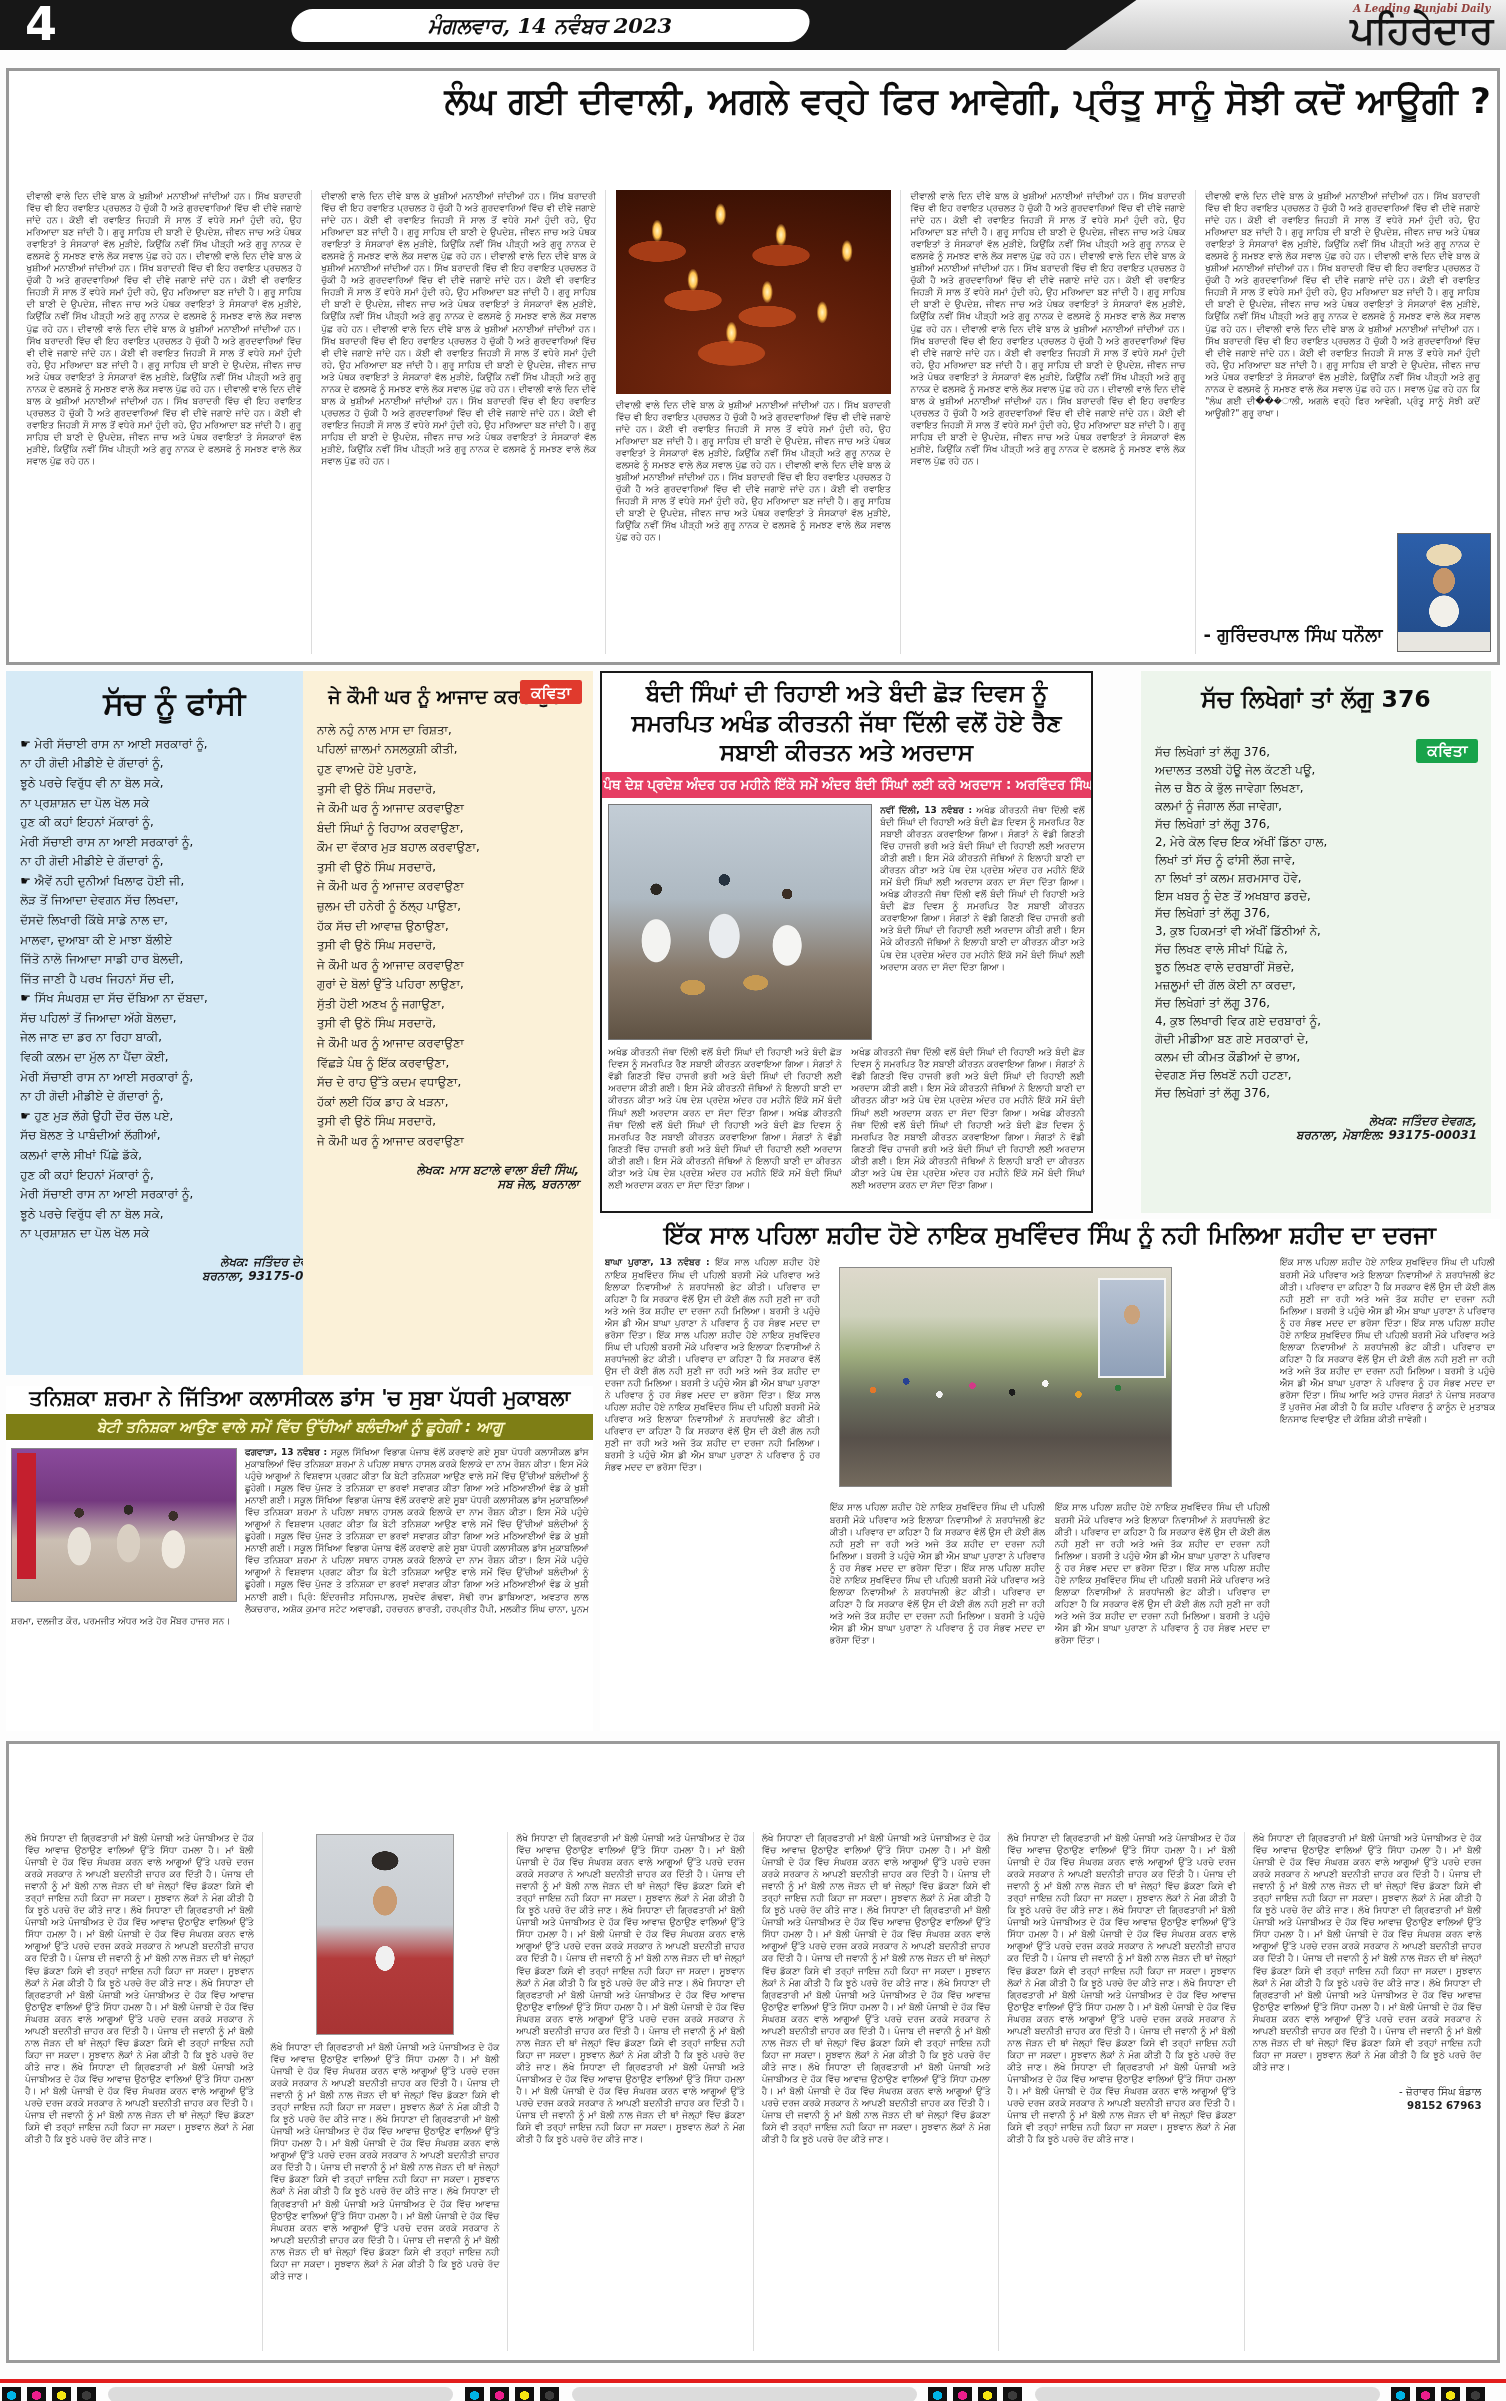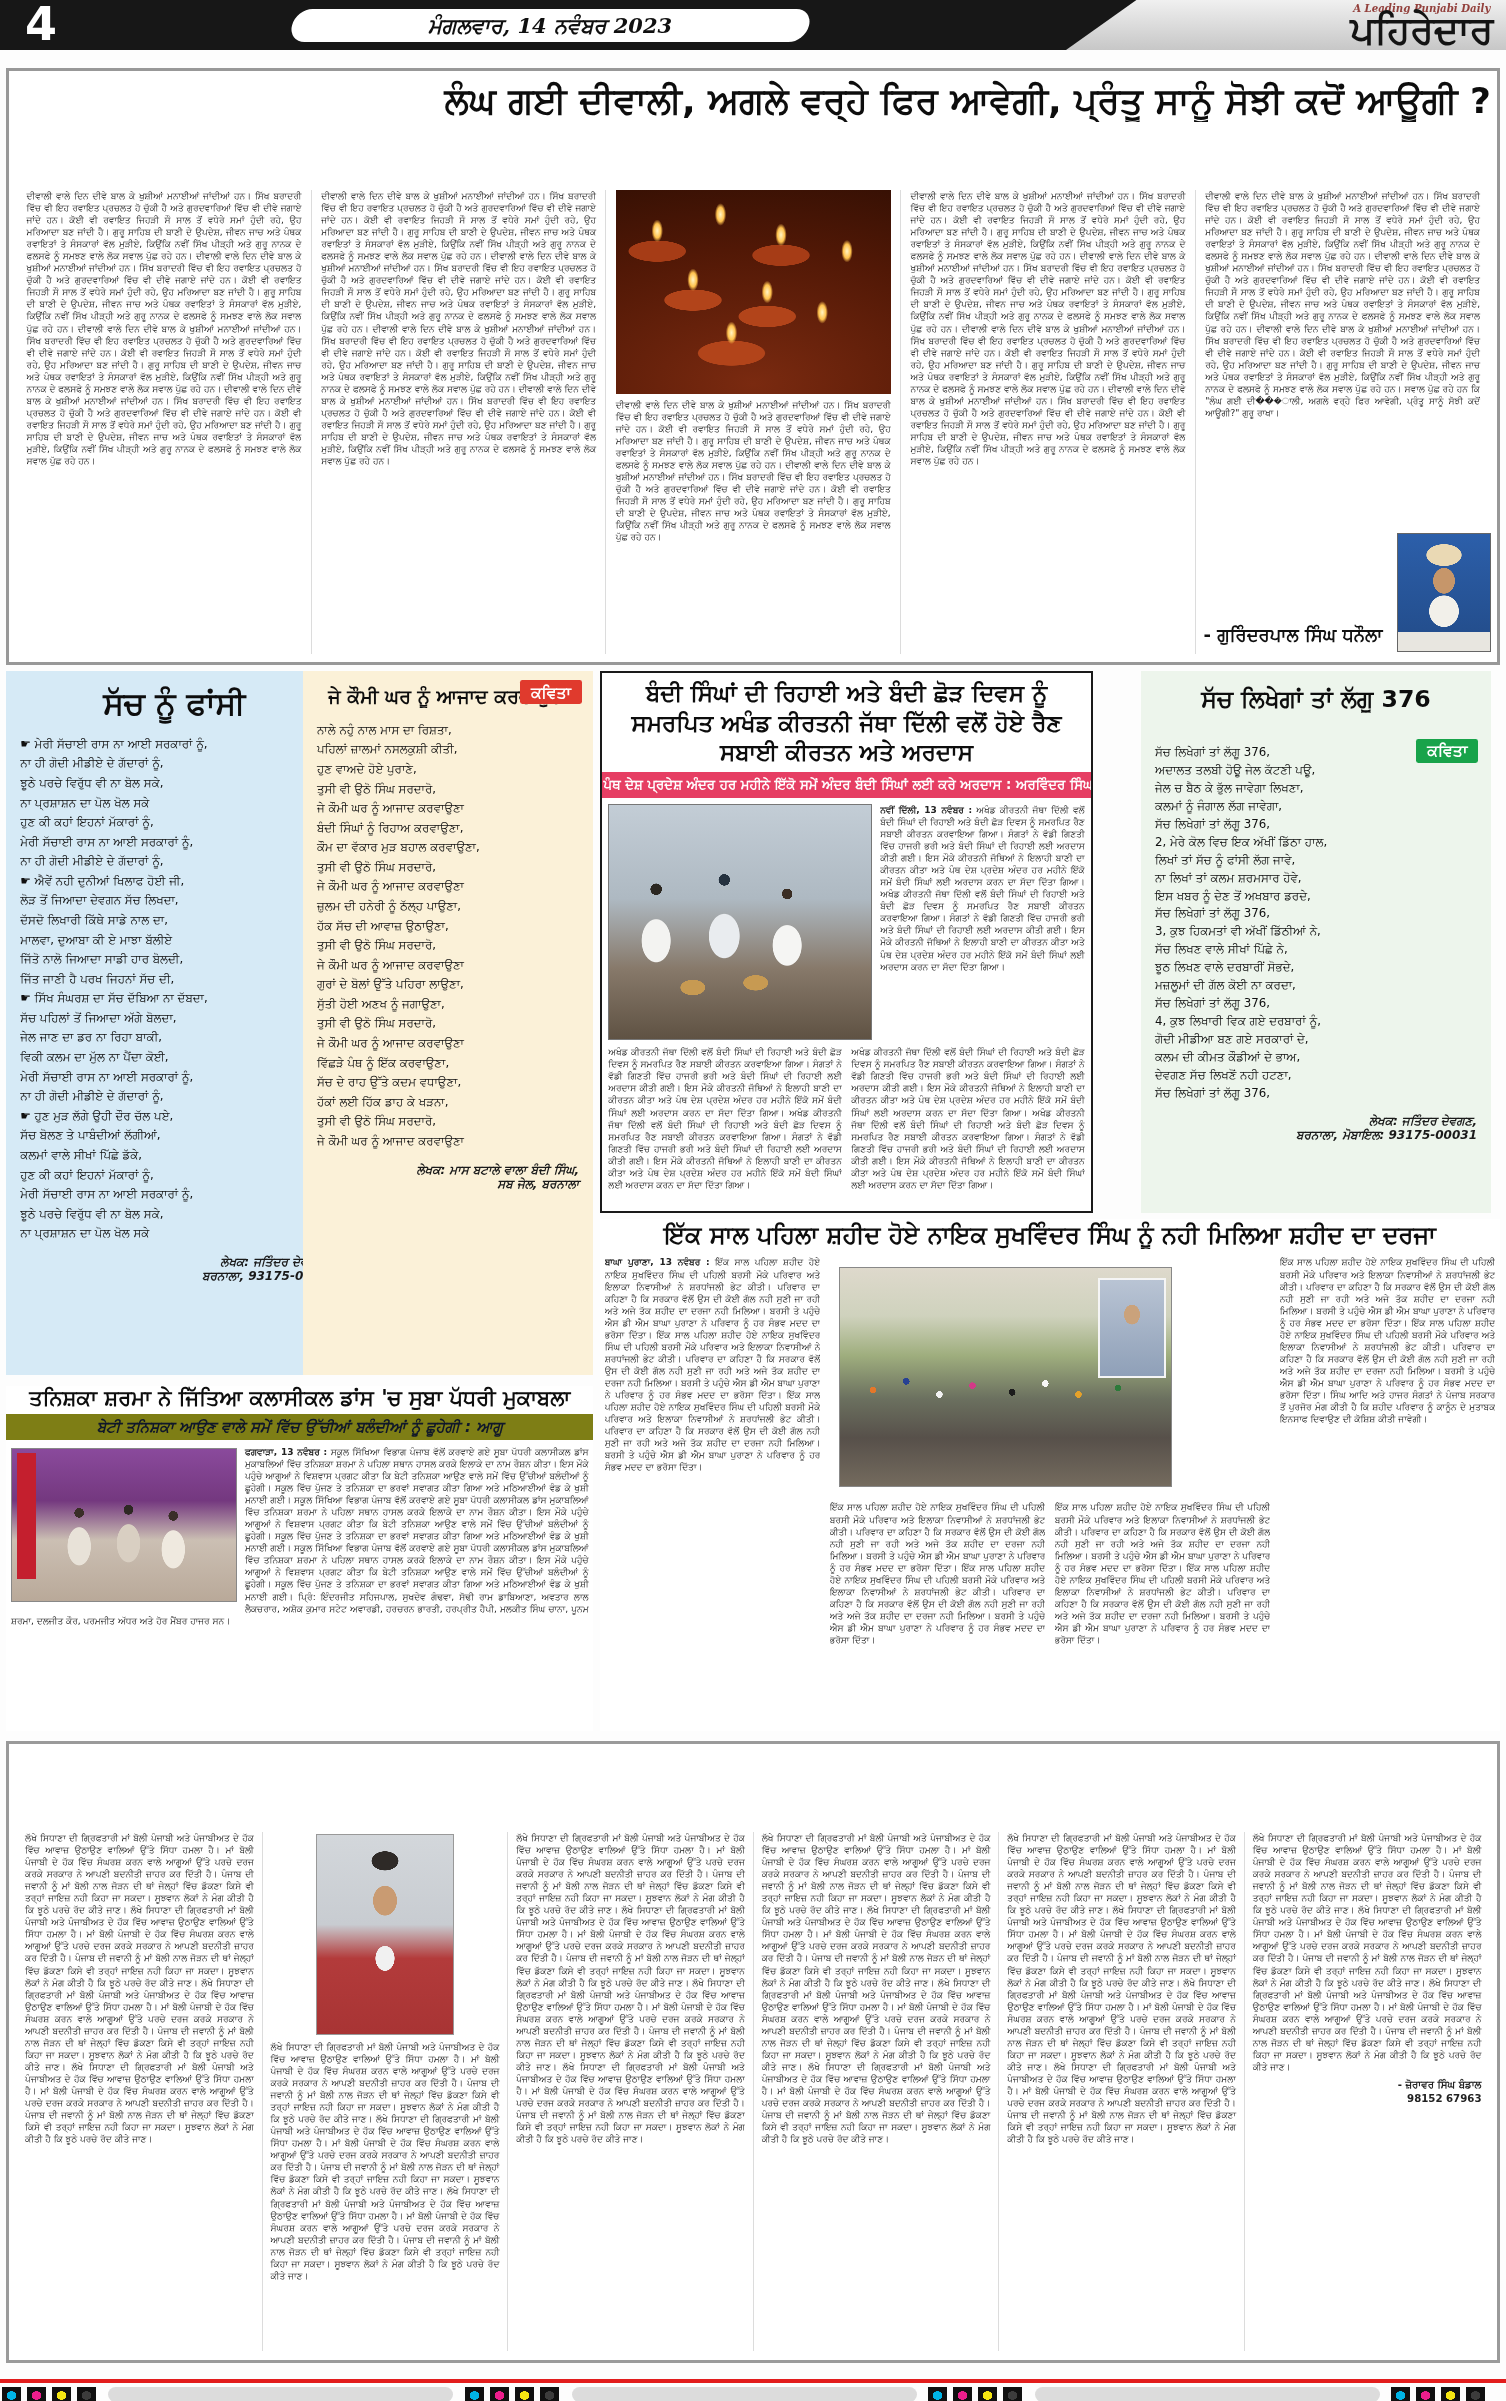--- a/index.html
+++ b/index.html
@@ -117,21 +117,21 @@
       radial-gradient(circle 5.5px at 84% 55%,#2d7a3a 60%,rgba(0,0,0,0) 62%),
       linear-gradient(180deg,#ded9cc 0%,#cfd2bd 22%,#9fae7e 40%,#6b705f 60%,#57504a 78%,#746b5e 100%);}
   .inset{position:absolute;right:4.7px;top:9.4px;width:68px;height:100px;border:2.4px solid #f5f5f5;
     background:
       radial-gradient(ellipse 12.6px 15.7px at 50% 36%,#caa27b 62%,rgba(0,0,0,0) 64%),
       linear-gradient(180deg,#b9c4d4,#8fa0b8);}
 
   
   .tanishka{position:absolute;left:6.3px;top:1386px;width:587px;height:345px;overflow:hidden;background:#fff;}
   .tan-hl{text-align:center;font-weight:bold;font-size:21px;white-space:nowrap;overflow:hidden;color:#0d0d0d;}
-  .tan-strap{background:#7e7e15;color:#0f172a;font-style:italic;font-weight:bold;font-size:15px;
+  .tan-strap{background:#7e7e15;color:#fef9c3;font-style:italic;font-weight:bold;font-size:15px;
              text-align:center;padding:3.9px 0;margin-top:3.9px;white-space:nowrap;overflow:hidden;}
   .tan-body{padding:6.3px 4.7px 0;}
   .tan-photo{float:left;width:226px;height:154px;margin:1.6px 7.9px 3.1px 0;position:relative;border:0.8px solid #888;
     background:
       radial-gradient(circle 7.9px at 30% 42%,#3a2e28 60%,rgba(0,0,0,0) 62%),
       radial-gradient(ellipse 19px 31px at 30% 64%,#e8e2d8 60%,rgba(0,0,0,0) 63%),
       radial-gradient(circle 7.9px at 52% 40%,#2e2824 60%,rgba(0,0,0,0) 62%),
       radial-gradient(ellipse 19px 31px at 52% 62%,#d9cfc2 60%,rgba(0,0,0,0) 63%),
       radial-gradient(circle 7.9px at 72% 44%,#3a2e28 60%,rgba(0,0,0,0) 62%),
       radial-gradient(ellipse 19px 31px at 72% 66%,#efe9df 60%,rgba(0,0,0,0) 63%),
@@ -145,21 +145,21 @@
             white-space:nowrap;overflow:hidden;color:#0d0d0d;}
   .lakha-cols{position:absolute;left:7.9px;right:7.9px;top:88px;bottom:9.4px;display:flex;}
   .lakha-col{flex:1;padding:0 7.9px;overflow:hidden;}
   .lakha-col + .lakha-col{border-left:0.8px solid #dcdcdc;}
   .lakha-portrait{width:138px;height:201px;margin:1.6px auto 6.3px;border:0.8px solid #999;display:block;
     background:
       radial-gradient(ellipse 22px 15.7px at 50% 13%,#2e2a27 60%,rgba(0,0,0,0) 62%),
       radial-gradient(ellipse 19px 23.6px at 50% 33%,#c99b72 62%,rgba(0,0,0,0) 64%),
       radial-gradient(ellipse 15.7px 20.4px at 50% 62%,#f1f1f1 60%,rgba(0,0,0,0) 62%),
       linear-gradient(180deg,#d3d7db 0%,#c8ccd1 45%,#b33b3b 62%,#a83434 100%);}
-  .lakha-byline{text-align:right;font-weight:bold;margin-top:5px;font-size:10.2px;}
+  .lakha-byline{text-align:right;font-weight:normal;margin-top:12px;font-size:10.2px;}
   .lakha-phone{text-align:right;font-weight:bold;font-size:10.2px;}
 
   
   .redline{position:absolute;left:0;top:2379px;width:1506px;height:3.9px;background:#e21d1d;}
   .mark{position:absolute;top:2387px;width:19px;height:16.5px;background:#101010;}
   .mark.c{background:radial-gradient(ellipse 7px 6.3px at 50% 50%,#00b4e6 68%,#101010 70%);}
   .mark.m{background:radial-gradient(ellipse 7px 6.3px at 50% 50%,#ec1e8c 68%,#101010 70%);}
   .mark.y{background:radial-gradient(ellipse 7px 6.3px at 50% 50%,#f5e612 68%,#101010 70%);}
   .mark.k{background:radial-gradient(ellipse 7px 6.3px at 50% 50%,#3c3c3c 68%,#101010 70%);}
   .pill{position:absolute;top:2387px;height:15px;background:#dcdcdc;border-radius:7.9px;}

